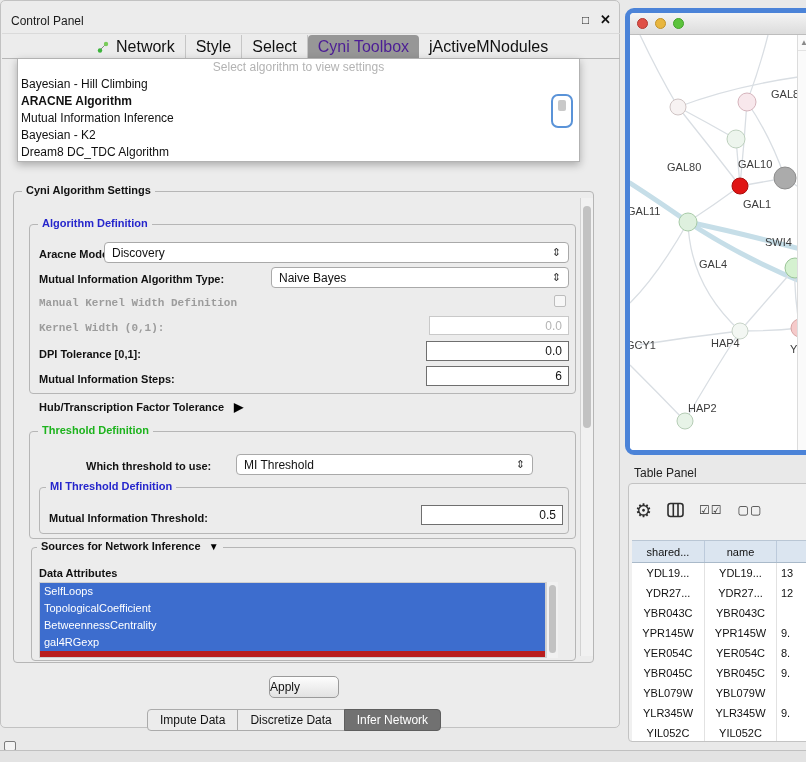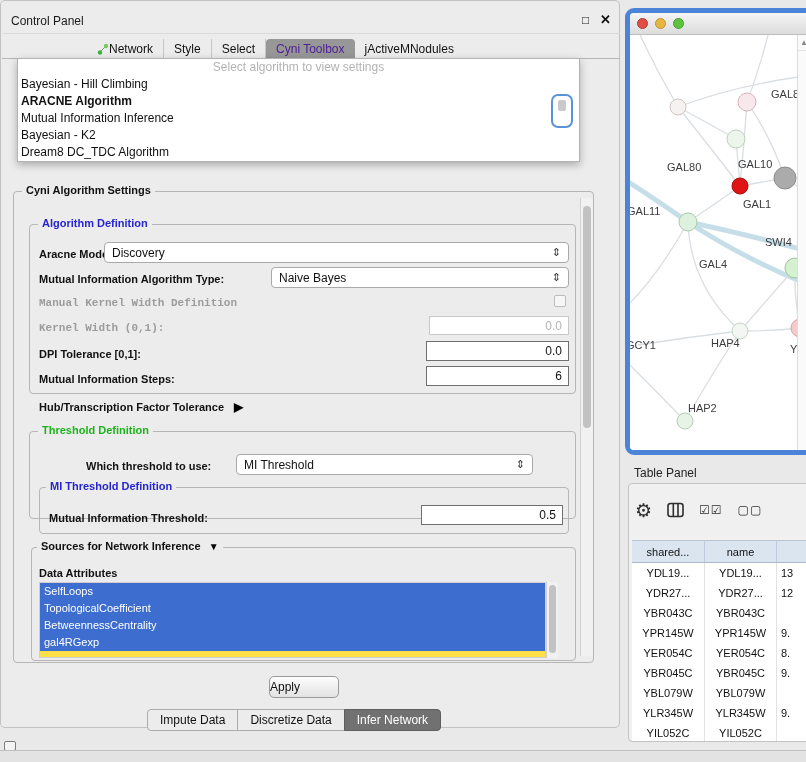--- a/index.html
+++ b/index.html
@@ -6,21 +6,21 @@
   body{width:806px;height:762px;background:#e9e9e9;font-family:"Liberation Sans",sans-serif;color:#111;}
   .screen{position:relative;width:806px;height:762px;overflow:hidden;}
   .abs{position:absolute;}
   
   .cp-window{left:0;top:8;width:620px;height:728px;background:#ececec;border:1px solid #c2c2c2;border-radius:5px;box-sizing:border-box;}
   .cp-title{left:10px;top:13px;font-size:12px;color:#1a1a1a;}
   .cp-float{left:581px;top:12px;font-size:12px;color:#222;cursor:default;}
   .cp-close{left:599px;top:11px;font-size:13px;font-weight:bold;color:#111;cursor:default;}
   .titleline{left:1px;top:32px;width:618px;height:1px;background:#dadada;}
   .tabbar{left:86px;top:37px;display:flex;align-items:flex-end;height:21px;}
-  .tab{font-size:12px;padding:3px 10px 3px 10px;border-right:1px solid #c6c6c6;display:flex;align-items:center;gap:0;white-space:nowrap;cursor:default;text-align:center;}
+  .tab{font-size:16px;padding:3px 10px 3px 10px;border-right:1px solid #c6c6c6;display:flex;align-items:center;gap:7px;white-space:nowrap;cursor:default;text-align:center;}
   .tab:last-child{border-right:none;}
   .tab.sel{background:#979797;color:#4c1d95;border-radius:4px 4px 0 0;border-right:none;}
   .tabline{left:1px;top:57px;width:618px;height:1px;background:#b6b6b6;}
   
   .popup{left:17px;top:58px;width:561px;background:#fff;border:1px solid #b2b2b2;box-shadow:0 3px 8px rgba(0,0,0,.28);z-index:50;}
   .dd-item{height:17px;line-height:17px;font-size:12px;padding-left:3px;white-space:nowrap;}
   .dd-ph{color:#b3b3b3;text-align:center;padding-left:0;}
   .dd-item.sel{font-weight:bold;}
   .focus-frag{left:551px;top:94px;width:22px;height:34px;border:2px solid #5a93d8;border-radius:7px;background:#fff;z-index:60;box-sizing:border-box;}
   .focus-frag-inner{position:absolute;left:5px;top:4px;width:8px;height:11px;background:#c9c9c9;border-radius:2px;}
@@ -34,21 +34,21 @@
   .combo{background:#fff;border:1px solid #a9a9a9;border-radius:4px;font-size:12px;display:flex;align-items:center;padding:0 7px;box-sizing:border-box;box-shadow:inset 0 1px 0 #fff;}
   .combo .arrow{margin-left:auto;font-size:11px;color:#333;}
   .tf{background:#fff;border:1px solid #6f6f6f;font-size:12px;display:flex;align-items:center;justify-content:flex-end;padding:0 6px;box-sizing:border-box;}
   .tf.dis{border-color:#c9c9c9;color:#b4b4b4;}
   .cb{width:12px;height:12px;border:1px solid #bdbdbd;background:#f7f7f7;border-radius:2px;box-sizing:border-box;}
   .sect-arrow{font-size:10px;color:#000;}
   
   .vtrack{background:#f1f1f1;border-left:1px solid #d2d2d2;box-sizing:border-box;}
   .vthumb{position:absolute;left:2px;width:8px;background:#c2c2c2;border-radius:5px;}
   
-  .attr-list{background:#fde047;border:1px solid #cfcfcf;overflow:hidden;box-sizing:border-box;}
+  .attr-list{background:#b91c1c;border:1px solid #cfcfcf;overflow:hidden;box-sizing:border-box;}
   .attr-item{height:17px;line-height:17px;background:#3d6dce;color:#fff;font-size:11px;padding-left:4px;white-space:nowrap;}
   
   .apply-btn{left:268px;top:675px;width:70px;height:22px;background:linear-gradient(#fdfdfd,#e2e2e2);border:1px solid #9a9a9a;border-radius:5px;font-size:12px;display:flex;align-items:center;box-sizing:border-box;}
   .btabbar{left:146px;top:708px;display:flex;}
   .btab{font-size:12px;padding:3px 12px;background:#ececec;border:1px solid #ababab;margin-left:-1px;white-space:nowrap;}
   .btab:first-child{border-radius:4px 0 0 4px;margin-left:0;}
   .btab:last-child{border-radius:0 4px 4px 0;}
   .btab.sel{background:#717171;color:#fff;border-color:#5e5e5e;}
   .panel-restore{left:4px;top:741px;width:12px;height:10px;border:1.5px solid #7c7c7c;border-radius:2px;background:#f4f4f4;box-sizing:border-box;}
   .bottom-strip{left:0;top:750px;width:806px;height:12px;background:#e3e3e3;border-top:1px solid #c0c0c0;box-sizing:border-box;}
@@ -149,21 +149,21 @@
     <span class="abs lbl" style="left:38px;top:372px;">Mutual Information Steps:</span>
     <div class="abs tf" style="left:425px;top:365px;width:143px;height:20px;">
       <span>6</span>
     </div>
 
     <span class="abs lbl" style="left:38px;top:399px;">
       <span>Hub/Transcription Factor Tolerance</span>
       <span class="sect-arrow" style="margin-left:7px;font-size:12px;">▶</span>
     </span>
 
-    <div class="abs group" style="left:28px;top:430px;width:547px;height:88px;">
+    <div class="abs group" style="left:28px;top:430px;width:547px;height:108px;">
       <span class="legend green">Threshold Definition</span>
     </div>
     <span class="abs lbl" style="left:85px;top:459px;">Which threshold to use:</span>
     <div class="abs combo" style="left:235px;top:453px;width:297px;height:21px;">
       <span>MI Threshold</span>
       <span class="arrow">⇕</span>
     </div>
     <div class="abs group" style="left:38px;top:486px;width:530px;height:47px;">
       <span class="legend blue" style="left:6px;">MI Threshold Definition</span>
     </div>

